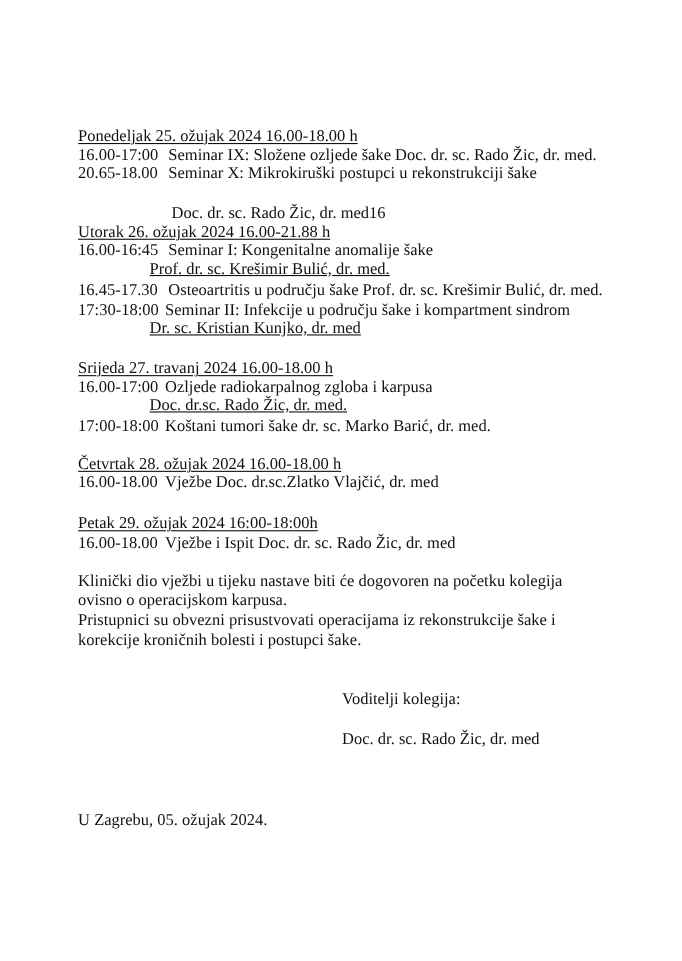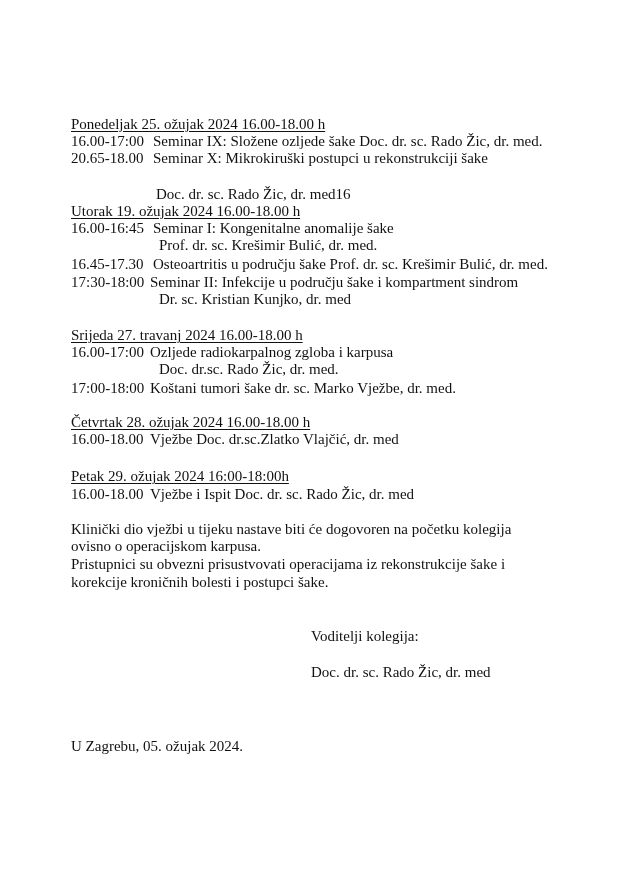--- a/index.html
+++ b/index.html
@@ -4,43 +4,43 @@
 <style>
   html, body { margin: 0; padding: 0; background: #ffffff; }
   body { width: 620px; height: 874px; position: relative; overflow: hidden;
          font-family: "Liberation Serif", "DejaVu Serif", serif; color: #111111;
          font-size: 15px; }
   .ln { position: absolute; left: 71px; white-space: nowrap; line-height: 17px; }
   .hd { text-decoration: underline; text-underline-offset: 2px; text-decoration-thickness: 1px; }
   .time { display: inline-block; }
   .t1 { width: 82px; }
   .t2 { width: 79px; }
-  .ind { left: 159px; }
+  .ind { left: 136px; text-decoration: underline; }
   .ind2 { left: 156px; margin-top: 19px; }
   .sig { left: 311px; }
 </style>
 </head>
 <body>
 
 <div class="ln hd" style="top:116px">Ponedeljak 25. ožujak 2024 16.00-18.00 h</div>
 <div class="ln" style="top:133px"><span class="time t1">16.00-17:00</span><span>Seminar IX: Složene ozljede šake Doc. dr. sc. Rado Žic, dr. med.</span></div>
 <div class="ln" style="top:150px"><span class="time t1">20.65-18.00</span><span>Seminar X:  Mikrokiruški postupci u rekonstrukciji šake</span></div>
 <div class="ln ind2" style="top:167px">Doc. dr. sc. Rado Žic, dr. med16</div>
 
-<div class="ln hd" style="top:203px">Utorak  19. ožujak 2024 16.00-18.00 h</div>
+<div class="ln hd" style="top:203px">Utorak  26. ožujak 2024 16.00-21.88 h</div>
 <div class="ln" style="top:220px"><span class="time t1">16.00-16:45</span><span>Seminar I: Kongenitalne anomalije šake</span></div>
 <div class="ln ind" style="top:237px">Prof. dr. sc. Krešimir Bulić, dr. med.</div>
 <div class="ln" style="top:256px"><span class="time t1">16.45-17.30</span><span>Osteoartritis u području šake  Prof. dr. sc. Krešimir Bulić, dr. med.</span></div>
 <div class="ln" style="top:274px"><span class="time t2">17:30-18:00</span><span>Seminar II: Infekcije u području šake i kompartment sindrom</span></div>
 <div class="ln ind" style="top:291px">Dr. sc. Kristian Kunjko, dr. med</div>
 
 <div class="ln hd" style="top:327px">Srijeda 27. travanj 2024 16.00-18.00 h</div>
 <div class="ln" style="top:344px"><span class="time t2">16.00-17:00</span><span>Ozljede radiokarpalnog zgloba i karpusa</span></div>
 <div class="ln ind" style="top:361px">Doc. dr.sc. Rado Žic, dr. med.</div>
-<div class="ln" style="top:380px"><span class="time t2">17:00-18:00</span><span>Koštani tumori šake  dr. sc. Marko Vježbe, dr. med.</span></div>
+<div class="ln" style="top:380px"><span class="time t2">17:00-18:00</span><span>Koštani tumori šake  dr. sc. Marko Barić, dr. med.</span></div>
 
 <div class="ln hd" style="top:414px">Četvrtak 28. ožujak 2024 16.00-18.00 h</div>
 <div class="ln" style="top:431px"><span class="time t2">16.00-18.00</span><span>Vježbe Doc. dr.sc.Zlatko Vlajčić, dr. med</span></div>
 
 <div class="ln hd" style="top:468px">Petak 29. ožujak 2024 16:00-18:00h</div>
 <div class="ln" style="top:486px"><span class="time t2">16.00-18.00</span><span>Vježbe i Ispit Doc. dr. sc. Rado Žic, dr. med</span></div>
 
 <div class="ln" style="top:521px">Klinički dio vježbi u tijeku nastave biti će dogovoren na početku kolegija</div>
 <div class="ln" style="top:538px">ovisno o operacijskom karpusa.</div>
 <div class="ln" style="top:556px">Pristupnici su obvezni prisustvovati operacijama iz rekonstrukcije šake i</div>

